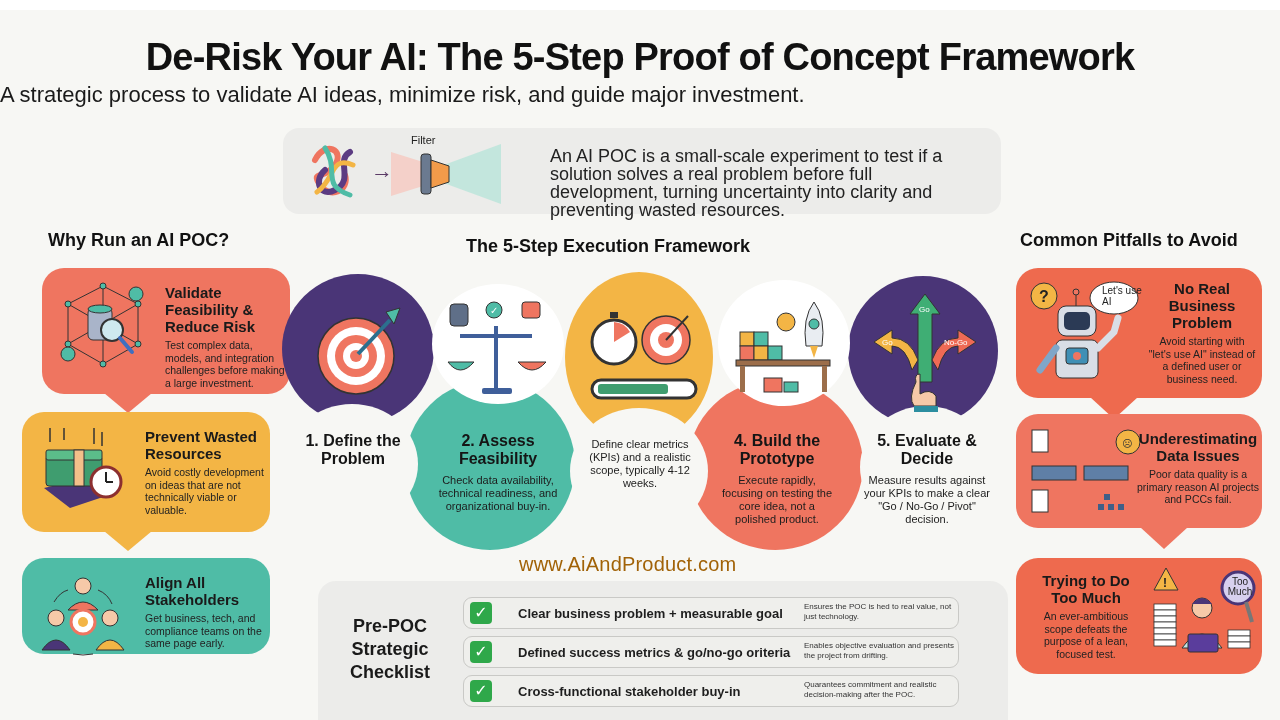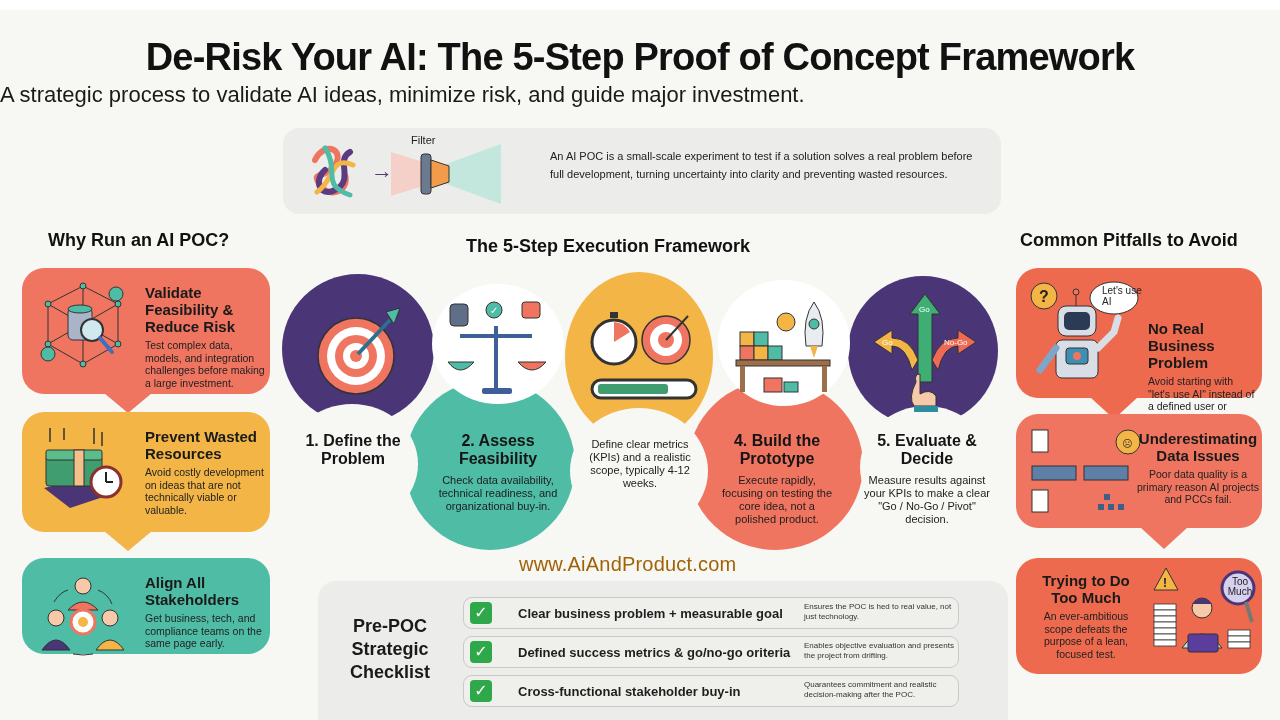--- a/index.html
+++ b/index.html
@@ -7,34 +7,34 @@
   body { background: #f7f7f4; font-family: "Liberation Sans", "DejaVu Sans", sans-serif; color: #151515; position: relative; }
   .topstrip { position: absolute; left: 0; top: 0; width: 1280px; height: 10px; background: #ffffff; }
   .title { position: absolute; top: 36px; left: 0; width: 1280px; text-align: center; font-size: 38px; font-weight: 700; letter-spacing: -0.8px; color: #111; }
   .subtitle { position: absolute; top: 82px; left: 0; width: 1280px; text-align: left; font-size: 22px; color: #1a1a1a; }
 
   .intro { position: absolute; left: 283px; top: 128px; width: 718px; height: 86px; background: #ececea; border-radius: 16px; }
   .intro .knot { position: absolute; left: 22px; top: 12px; width: 60px; height: 64px; }
   .intro .arrow { position: absolute; left: 88px; top: 30px; font-size: 22px; color: #5a3a66; }
   .intro .filter-label { position: absolute; left: 128px; top: 6px; font-size: 11px; color: #222; }
   .intro .funnel { position: absolute; left: 108px; top: 16px; width: 110px; height: 60px; }
-  .intro .intro-text { position: absolute; left: 267px; top: 19px; width: 430px; font-size: 11px; line-height: 18px; color: #222; }
+  .intro .intro-text { position: absolute; left: 267px; top: 19px; width: 430px; font-size: 18px; line-height: 18px; color: #222; }
 
   .section-h { position: absolute; font-size: 18px; font-weight: 700; color: #111; }
   .h-left { left: 48px; top: 230px; }
   .h-mid { left: 466px; top: 236px; }
   .h-right { left: 1020px; top: 230px; }
 
   
   .why-card { position: absolute; left: 22px; width: 248px; border-radius: 22px; }
   .why-card .ico { position: absolute; left: 16px; top: 14px; width: 90px; height: 86px; }
   .why-card .txt { position: absolute; left: 123px; top: 16px; width: 120px; }
   .why-card .t { font-size: 15px; font-weight: 700; line-height: 17px; color: #1a1a1a; }
   .why-card .d { font-size: 10.5px; line-height: 12.5px; margin-top: 4px; color: #222; }
-  .c1 { top: 268px; height: 126px; background: #ef7560; }
+  .c1 { top: 268px; height: 126px; background: #ef7560; margin-left: 20px; }
   .c2 { top: 412px; height: 120px; background: #f3b545; }
   .c3 { top: 558px; height: 96px; background: #4fbca6; }
   .notch { position: absolute; width: 0; height: 0; border-left: 24px solid transparent; border-right: 24px solid transparent; }
   .n1 { left: 104px; top: 393px; border-top: 20px solid #ef7560; }
   .n2 { left: 104px; top: 531px; border-top: 20px solid #f3b545; }
 
   
   .blob { position: absolute; border-radius: 50%; }
   .step-circle { position: absolute; border-radius: 50%; }
   .step-text { position: absolute; text-align: center; }
@@ -261,21 +261,21 @@
       <circle cx="50" cy="14" r="3" fill="#ef7560" stroke="#333"></circle>
     <rect x="32" y="28" width="38" height="30" rx="8" fill="#d9dee6" stroke="#333"></rect>
     <rect x="38" y="34" width="26" height="18" rx="5" fill="#2b3a55"></rect>
     <rect x="30" y="62" width="42" height="38" rx="6" fill="#d9dee6" stroke="#333"></rect>
     <rect x="40" y="70" width="22" height="16" rx="3" fill="#3f8fb5" stroke="#333"></rect>
     <circle cx="51" cy="78" r="4" fill="#ef7560"></circle>
     <path d="M72 70 L88 54 L92 40" stroke="#d9dee6" stroke-width="7" fill="none" stroke-linecap="round"></path>
     <path d="M30 70 L14 92" stroke="#7fa6c9" stroke-width="7" fill="none" stroke-linecap="round"></path>
   </svg>
   <span style="position:absolute;left:86px;top:17px;width:44px;font-size:10px;line-height:11px;text-align:left;color:#222;">Let's use AI</span>
-  <div style="position:absolute;left:132px;top:12px;width:108px;text-align:left;margin-top:40px;">
+  <div style="position:absolute;left:132px;top:12px;width:108px;text-align:center;">
     <div class="t">No Real Business Problem</div>
     <div class="d">Avoid starting with "let's use AI" instead of a defined user or business need.</div>
   </div>
 </div>
 <div class="notch" style="left:1090px;top:397px;border-top:22px solid #ee6a4e;"></div>
 
 <div class="pitfall" style="top:414px;height:114px;background:#ef7560;">
   <svg style="position:absolute;left:12px;top:12px;" width="112" height="94" viewBox="0 0 112 94">
     <rect x="4" y="4" width="16" height="22" fill="#fff" stroke="#333"></rect>
     <rect x="4" y="64" width="16" height="22" fill="#fff" stroke="#333"></rect>

